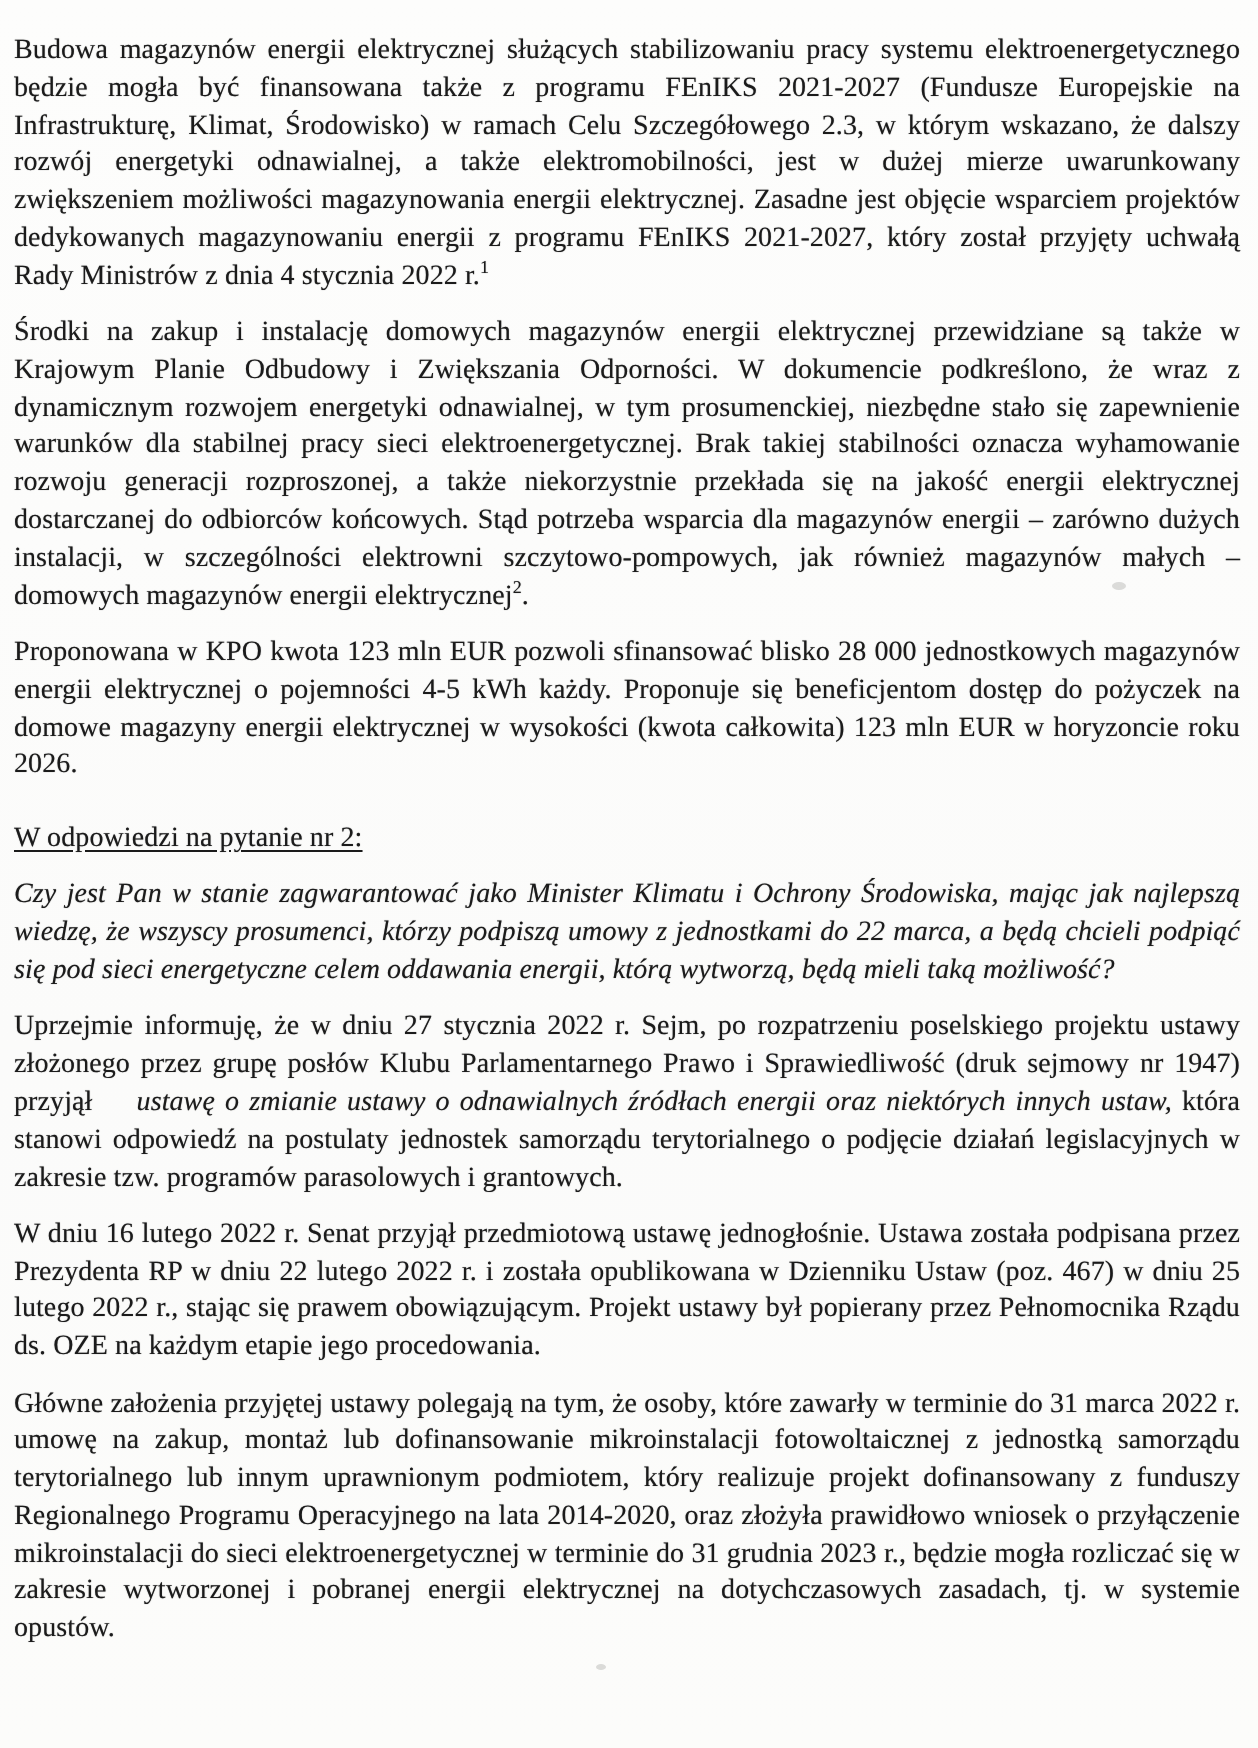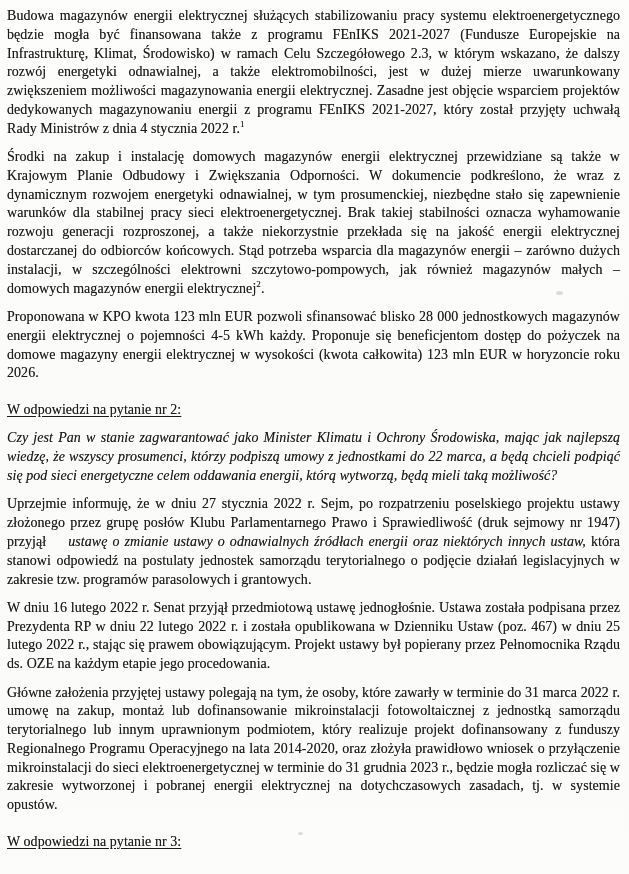--- a/index.html
+++ b/index.html
@@ -7,21 +7,21 @@
   body {
     width: 629px;
     height: 874px;
     background: #fcfcfb;
     overflow: hidden;
   }
   .page {
     position: relative;
     width: 629px;
     height: 874px;
-    padding: 7px 9px 0 7px;
+    padding: 17px 9px 0 7px;
     background: linear-gradient(180deg, #fdfdfc 0%, #fbfbfa 60%, #fcfcfa 100%);
     font-family: "Liberation Serif", "DejaVu Serif", serif;
     font-size: 14px;
     line-height: 18.8px;
     color: #1b1b1b;
     text-align: justify;
     text-shadow: 0 0 0.5px rgba(25,25,25,0.55);
     letter-spacing: 0.05px;
   }
   .para { margin: 0 0 9.5px 0; }
@@ -59,18 +59,17 @@
   <p class="para heading">W odpowiedzi na pytanie nr 2:</p>
 
   <p class="para question">Czy jest Pan w stanie zagwarantować jako Minister Klimatu i Ochrony Środowiska, mając jak najlepszą wiedzę, że wszyscy prosumenci, którzy podpiszą umowy z jednostkami do 22 marca, a będą chcieli podpiąć się pod sieci energetyczne celem oddawania energii, którą wytworzą, będą mieli taką możliwość?</p>
 
   <p class="para"><span>Uprzejmie informuję, że w dniu 27 stycznia 2022 r. Sejm, po rozpatrzeniu poselskiego projektu ustawy złożonego przez grupę posłów Klubu Parlamentarnego Prawo i Sprawiedliwość (druk sejmowy nr 1947) przyjął </span><span class="italic">ustawę o zmianie ustawy o odnawialnych źródłach energii oraz niektórych innych ustaw,</span><span> która stanowi odpowiedź na postulaty jednostek samorządu terytorialnego o podjęcie działań legislacyjnych w zakresie tzw. programów parasolowych i grantowych.</span></p>
 
   <p class="para">W dniu 16 lutego 2022 r. Senat przyjął przedmiotową ustawę jednogłośnie. Ustawa została podpisana przez Prezydenta RP w dniu 22 lutego 2022 r. i została opublikowana w Dzienniku Ustaw (poz. 467) w dniu 25 lutego 2022 r., stając się prawem obowiązującym. Projekt ustawy był popierany przez Pełnomocnika Rządu ds. OZE na każdym etapie jego procedowania.</p>
 
   <p class="para">Główne założenia przyjętej ustawy polegają na tym, że osoby, które zawarły w terminie do 31 marca 2022 r. umowę na zakup, montaż lub dofinansowanie mikroinstalacji fotowoltaicznej z jednostką samorządu terytorialnego lub innym uprawnionym podmiotem, który realizuje projekt dofinansowany z funduszy Regionalnego Programu Operacyjnego na lata 2014-2020, oraz złożyła prawidłowo wniosek o przyłączenie mikroinstalacji do sieci elektroenergetycznej w terminie do 31 grudnia 2023 r., będzie mogła rozliczać się w zakresie wytworzonej i pobranej energii elektrycznej na dotychczasowych zasadach, tj. w systemie opustów.</p>
 
-  <p class="para heading">W odpowiedzi na pytanie nr 3:</p>
 
   <div class="speck speck-a"></div>
   <div class="speck speck-b"></div>
 
 </div>
 
 </body></html>

